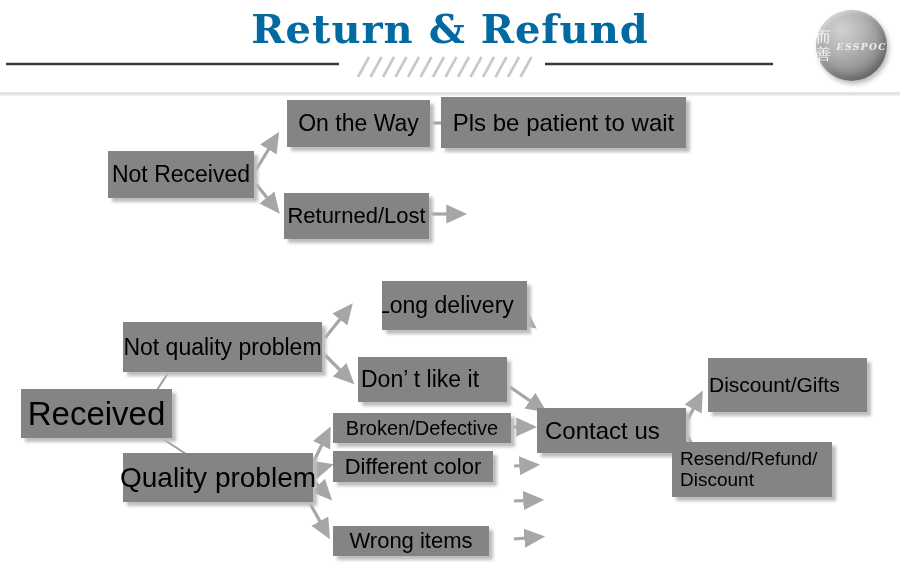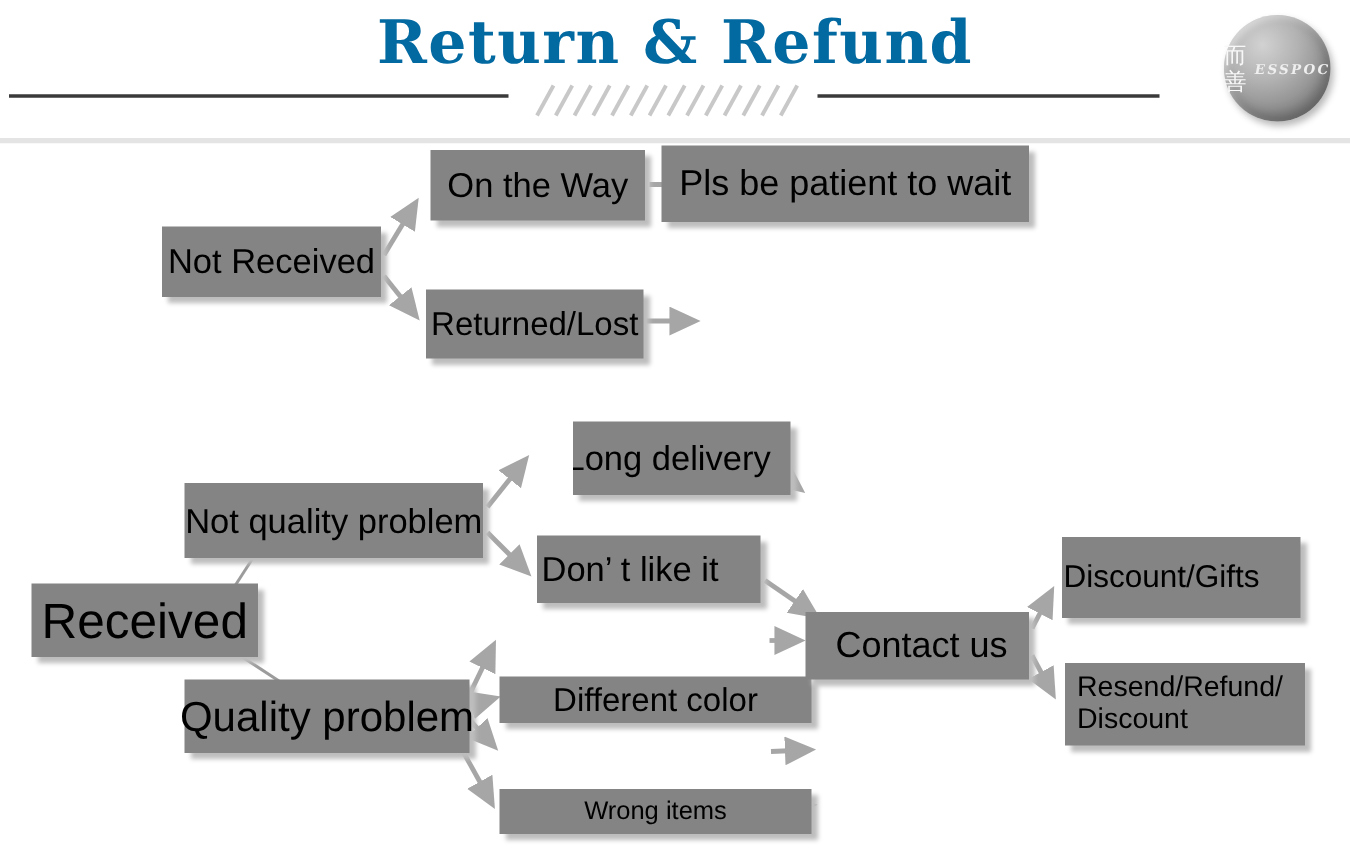--- a/index.html
+++ b/index.html
@@ -123,36 +123,39 @@
   </div>
 
   <div class="node" style="left:21px;top:389px;width:151px;height:49px;font-size:33px;">
     <span>Received</span>
   </div>
 
   <div class="node" style="left:123px;top:453px;width:190px;height:49px;font-size:28px;">
     <span>Quality problem</span>
   </div>
 
+  <div class="node" style="left:333px;top:413px;width:178px;height:30px;font-size:20px;">
+    <span>Broken/Defective</span>
+  </div>
 
-  <div class="node" style="left:333px;top:451px;width:208px;height:31px;font-size:22px;text-align:right;">
+  <div class="node" style="left:333px;top:451px;width:160px;height:31px;font-size:22px;text-align:right;">
     <span>Different color</span>
   </div>
 
 
-  <div class="node" style="left:333px;top:526px;width:208px;height:30px;font-size:17px;">
+  <div class="node" style="left:333px;top:526px;width:156px;height:30px;font-size:22px;">
     <span>Wrong items</span>
   </div>
 
-  <div class="node left-align" style="left:537px;top:408px;width:149px;height:45px;font-size:24px;padding-left:20px;">
+  <div class="node left-align" style="left:537px;top:408px;width:149px;height:45px;font-size:24px;padding-left:8px;">
     <span>Contact us</span>
   </div>
 
   <div class="node left-align" style="left:708px;top:358px;width:159px;height:54px;font-size:21px;padding-left:1px;">
     <span>Discount/Gifts</span>
   </div>
 
-  <div class="node two-line" style="left:710px;top:442px;width:160px;height:55px;font-size:19px;padding-left:8px;">
+  <div class="node two-line" style="left:672px;top:442px;width:160px;height:55px;font-size:19px;padding-left:8px;">
     <span>Resend/Refund/</span>
     <span>Discount</span>
   </div>
 
 </div>
 
 </body></html>

